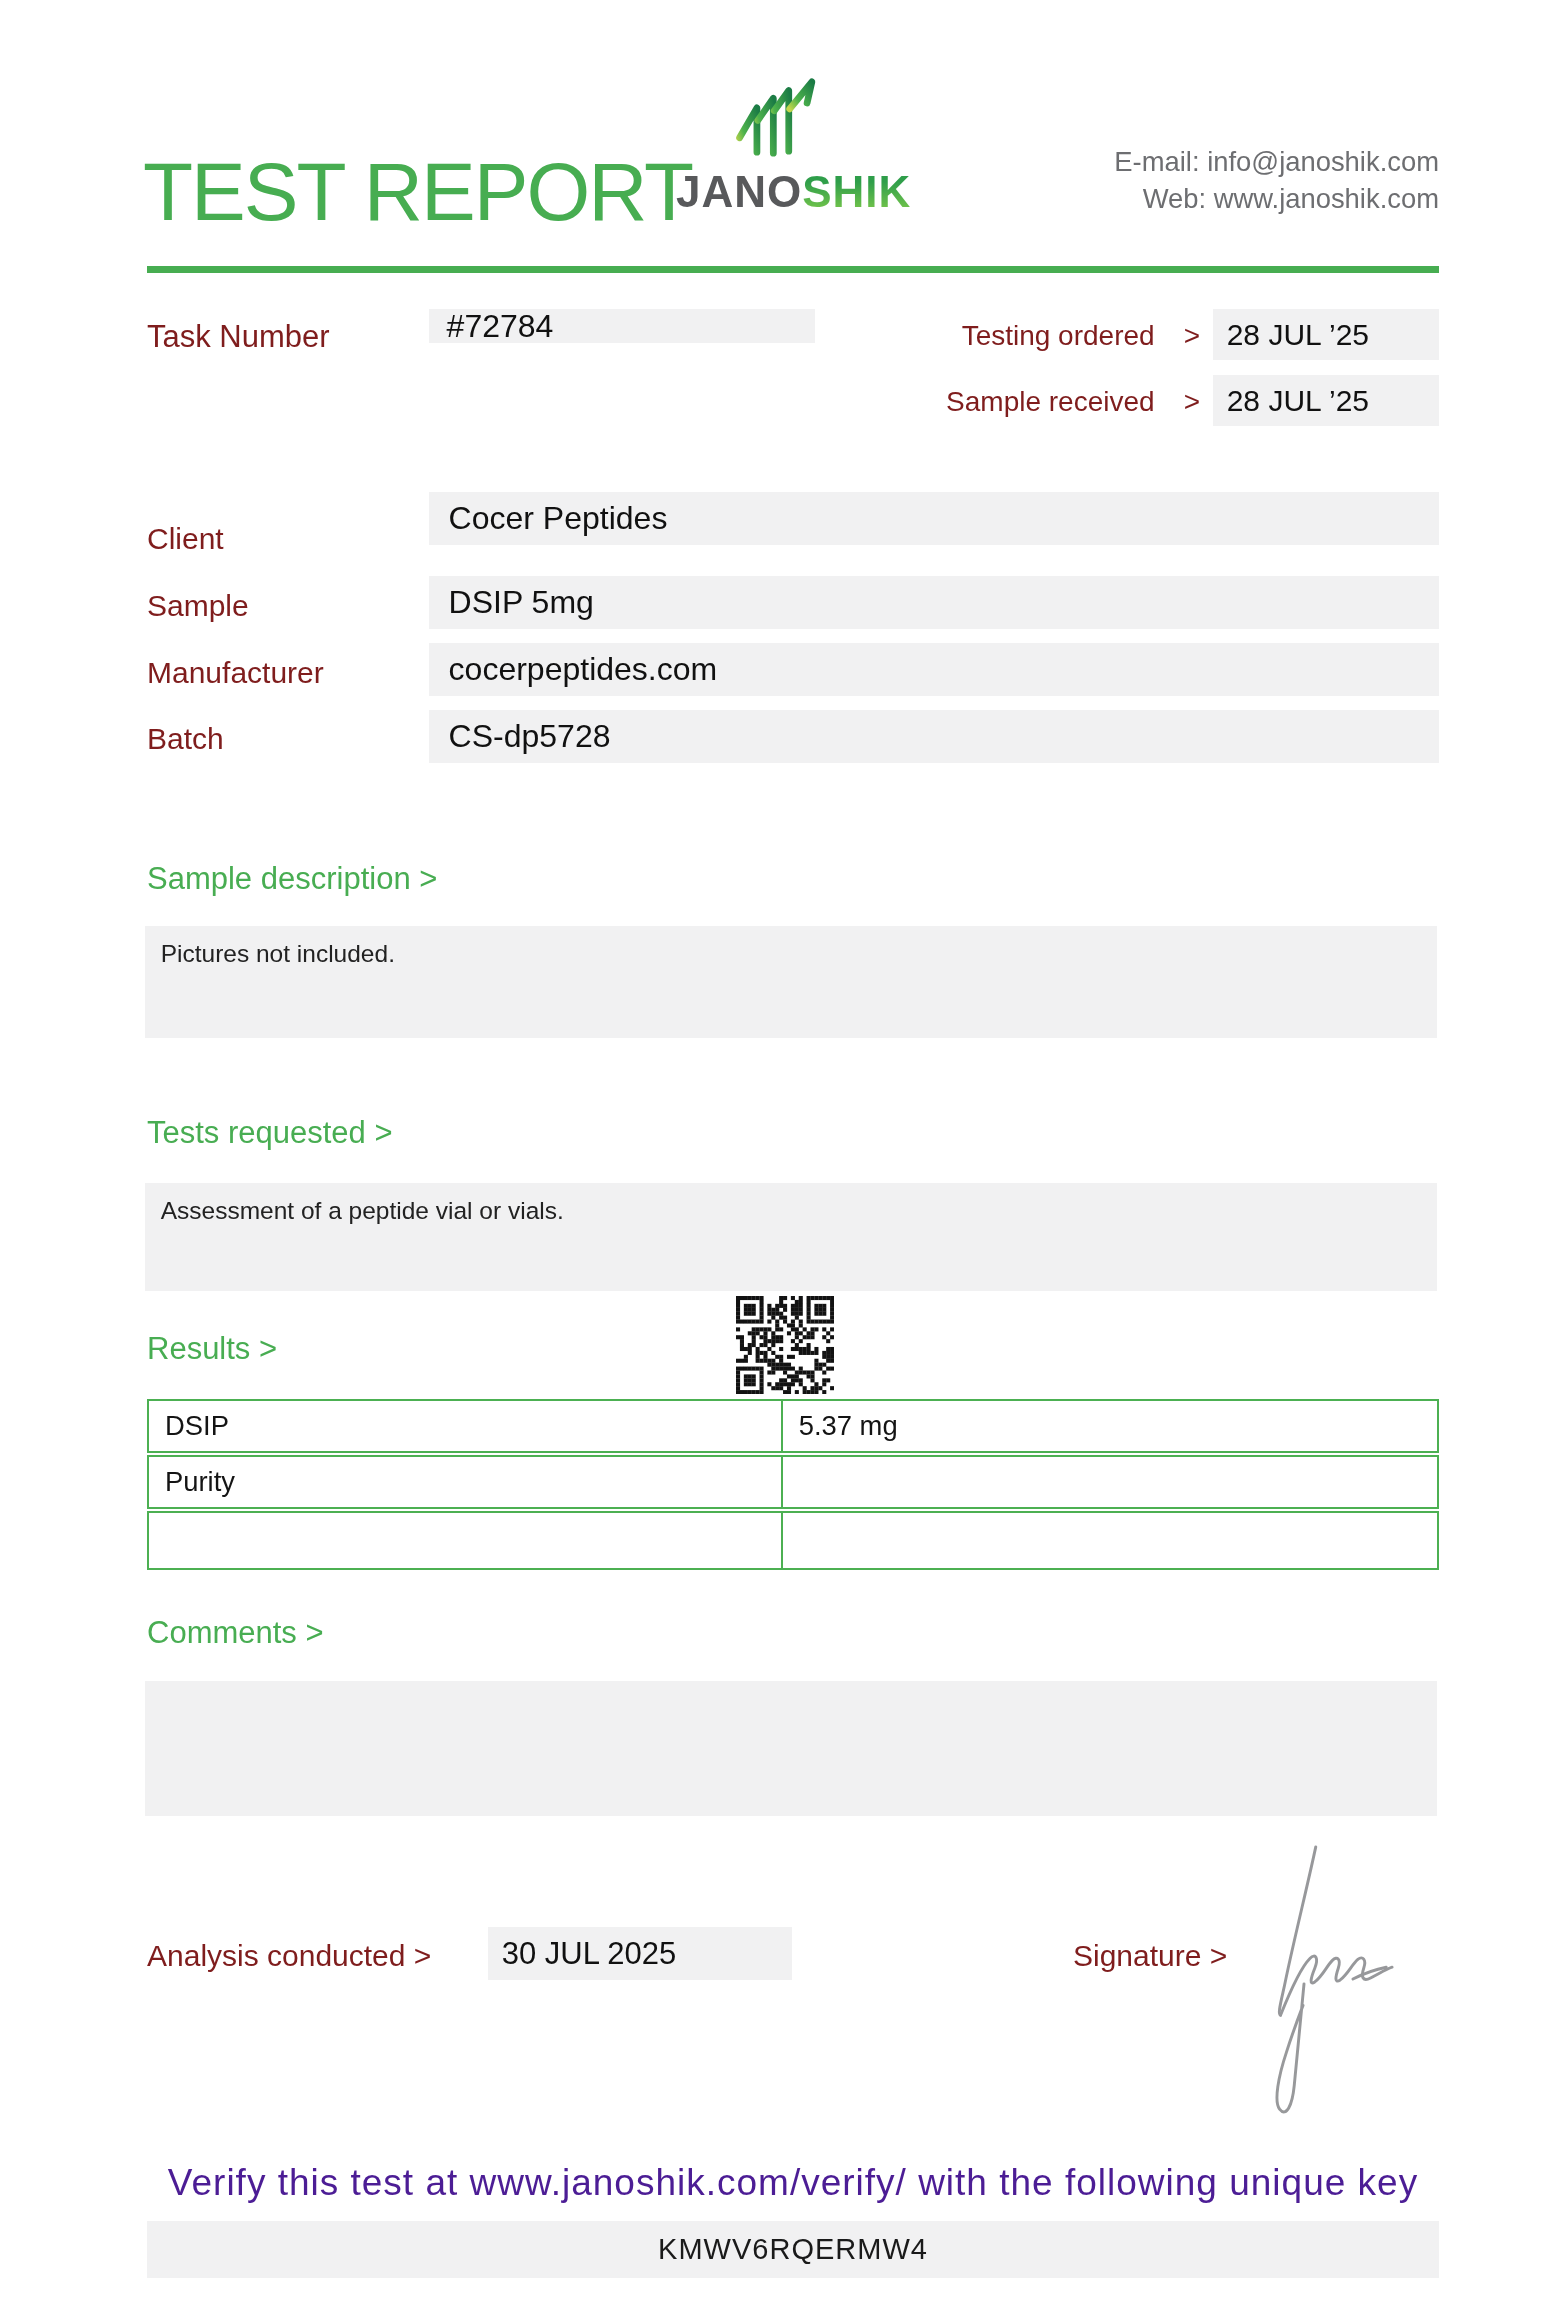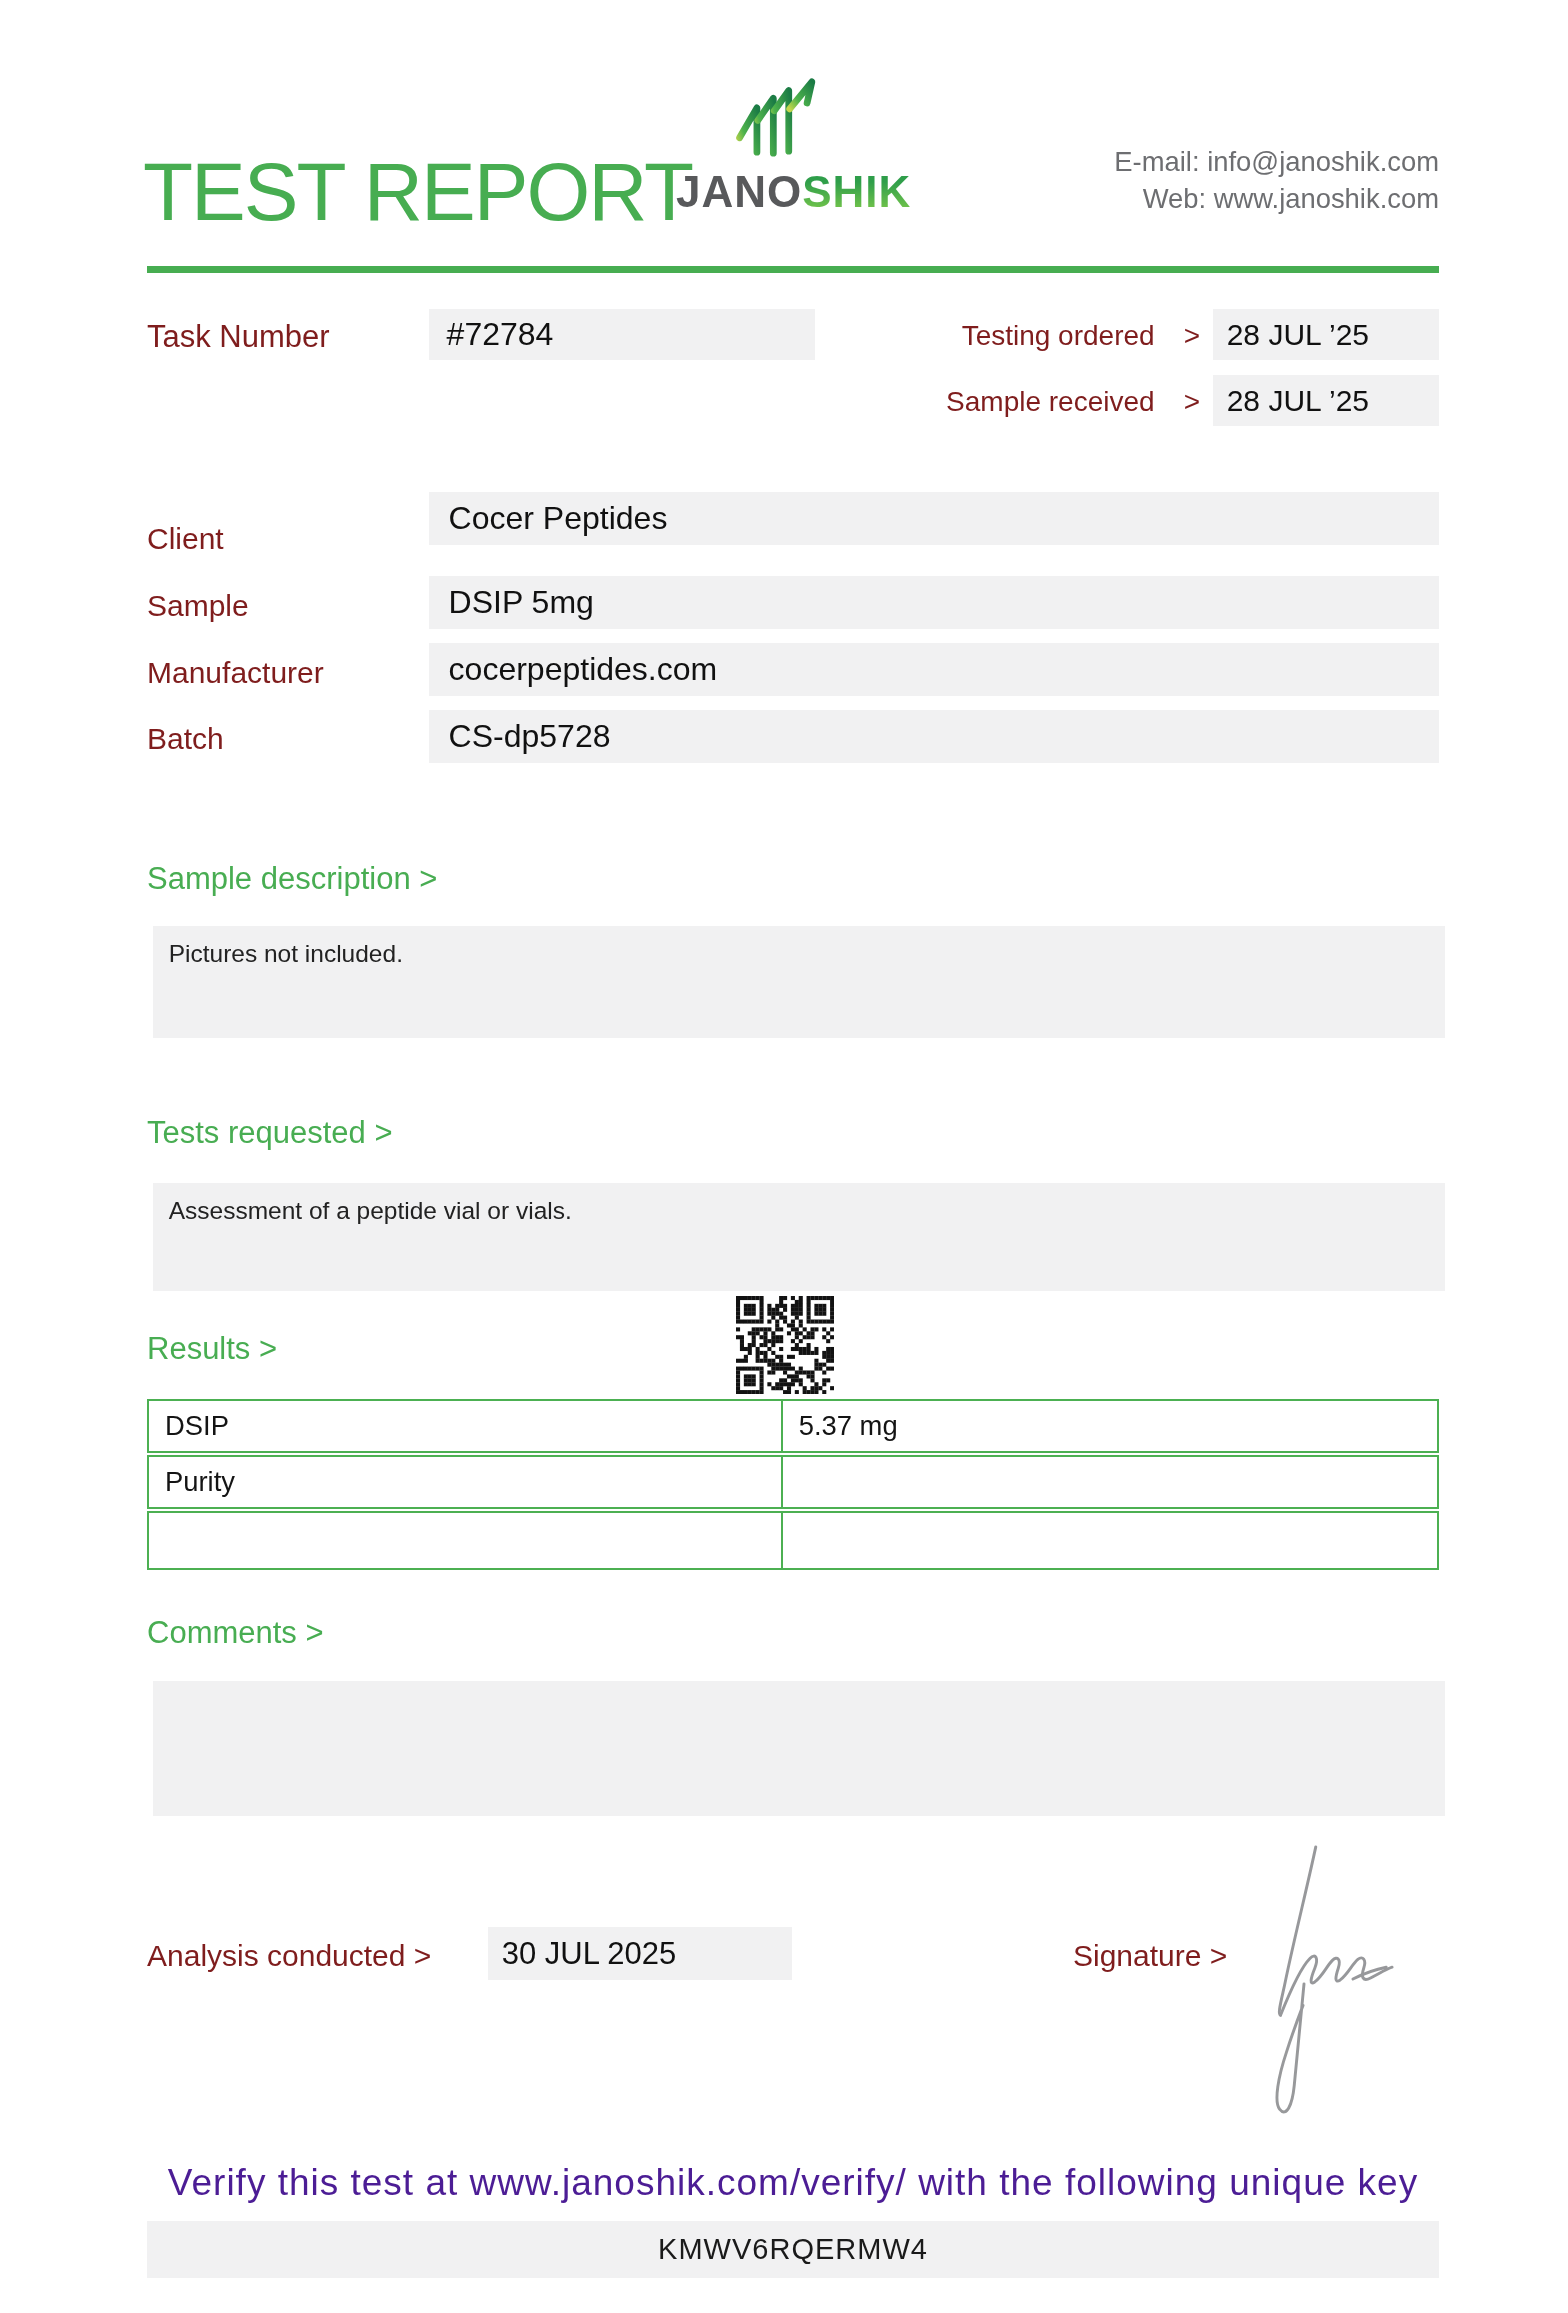--- a/index.html
+++ b/index.html
@@ -14,35 +14,35 @@
   .logo-word{left:676px;top:167px;width:216px;text-align:center;font-size:44px;font-weight:bold;letter-spacing:1px;white-space:nowrap;}
   .logo-dark{color:#58595b;}
   .logo-green{background:linear-gradient(180deg,#2f9e4a 30%,#6abf4b 80%,#b9d14b 100%);-webkit-background-clip:text;background-clip:text;color:transparent;}
   .contact{right:129px;top:143px;text-align:right;font-size:27.4px;line-height:37px;color:#6d6e71;}
   .rule{left:147px;top:266px;width:1292px;height:6.9px;background:#47ad51;}
 
   
   .label{font-size:29px;color:#7f1d1d;white-space:nowrap;}
   .task-label{left:147px;top:319px;font-size:31px;}
   .valbox{background:#f1f1f2;display:flex;align-items:center;font-size:32px;color:#111;}
-  .task-box{left:429px;top:309px;width:368px;height:51px;padding-left:17.6px;}
+  .task-box{left:429px;top:309px;width:368px;height:34px;padding-left:17.6px;}
   .date-label{width:323px;display:flex;justify-content:flex-end;gap:29px;font-size:28px;}
   .dl1{left:877px;top:320px;}
   .dl2{left:877px;top:386px;}
   .date-box{width:212px;height:51px;padding-left:13.7px;font-size:30px;}
   .db1{left:1213px;top:309px;}
   .db2{left:1213px;top:375px;}
 
   
   .info-label{left:147px;font-size:30px;}
   .info-box{left:429px;width:990px;height:53px;padding-left:19.6px;}
 
   
   .sec-head{left:147px;font-size:31px;color:#48ad52;}
-  .bigbox{left:153px;width:1292px;background:#f1f1f2;font-size:24.5px;color:#222;padding:13.7px 0 0 15.7px;box-sizing:border-box;}
+  .bigbox{left:145px;width:1292px;background:#f1f1f2;font-size:24.5px;color:#222;padding:13.7px 0 0 15.7px;box-sizing:border-box;}
 
   
   .rtable{left:147px;top:1399px;width:1292px;}
   .rrow{display:flex;border:2.9px solid #4cb052;height:50px;margin-bottom:2px;background:#fff;}
   .rrow.tall{height:55px;}
   .cell{display:flex;align-items:center;font-size:27.4px;color:#141414;padding-left:16px;box-sizing:border-box;}
   .cell.c1{width:49.2%;border-right:2.9px solid #4cb052;}
   .cell.c2{flex:1;}
 
   

